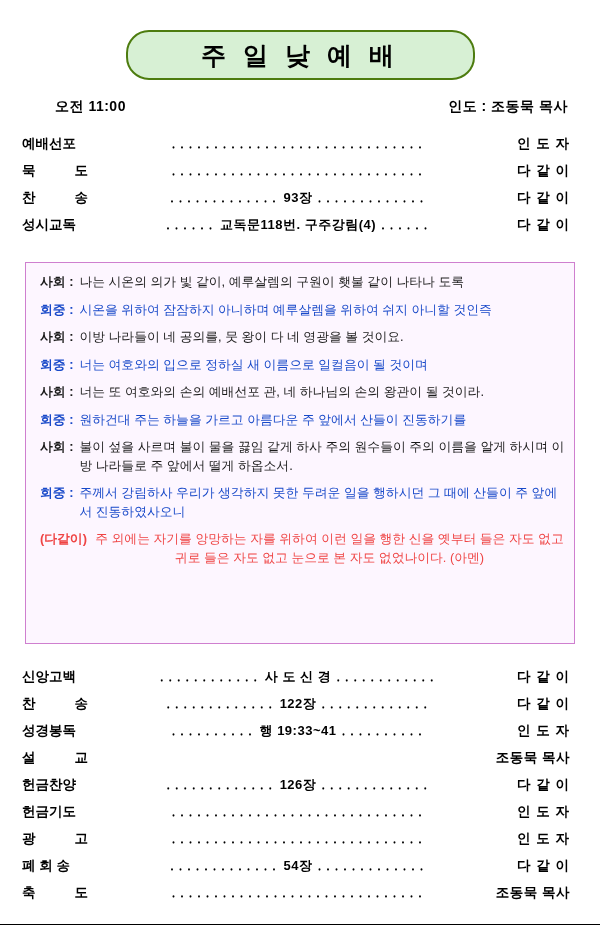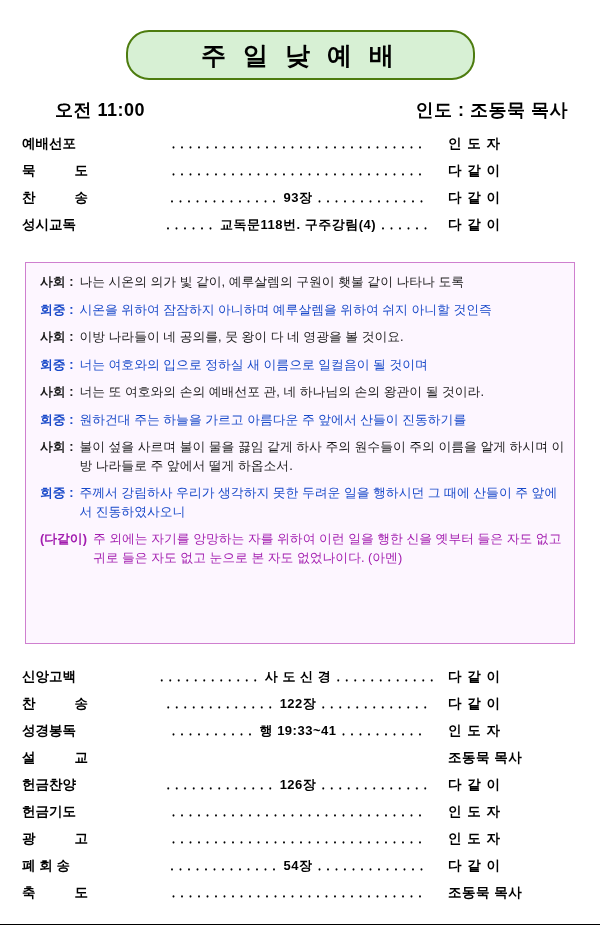--- a/index.html
+++ b/index.html
@@ -47,21 +47,21 @@
     color: #000;
   }
 
   
   .info-row {
     position: absolute;
     top: 98px;
     left: 0;
     width: 600px;
     height: 20px;
-    font-size: 18px;
+    font-size: 14px;
     font-weight: bold;
   }
   .info-time {
     position: absolute;
     left: 55px;
     top: 0;
     letter-spacing: 0.5px;
   }
   .info-leader {
     position: absolute;
@@ -114,23 +114,23 @@
   }
   .dots {
     letter-spacing: 2.5px;
     font-size: 12px;
   }
   .ol-mid .content {
     padding: 0 4px;
   }
   .ol-right {
     position: absolute;
-    right: 42px;
+    right: 30px;
     width: 110px;
-    text-align: left;
+    text-align: right;
     white-space: nowrap;
     letter-spacing: 1px;
   }
   .ol-right.wide { letter-spacing: 0.5px; }
 
   
   .resp-box {
     position: absolute;
     top: 262px;
     left: 25px;
@@ -151,21 +151,21 @@
     flex: 0 0 auto;
     white-space: nowrap;
     padding-right: 6px;
     font-weight: bold;
   }
   .resp-text {
     flex: 1 1 auto;
   }
   .sp-leader .resp-speaker, .sp-leader .resp-text { color: #1a1a1a; }
   .sp-cong .resp-speaker, .sp-cong .resp-text { color: #1849c9; }
-  .sp-all .resp-speaker, .sp-all .resp-text { color: #a21caf; }
+  .sp-all .resp-speaker, .sp-all .resp-text { color: #ef4444; text-align: center; }
   .resp-item.sp-all { margin-top: 4px; }
 
   
   .bottom-rule {
     position: absolute;
     left: 0;
     bottom: 17px;
     width: 600px;
     height: 1px;
     background: #000;

